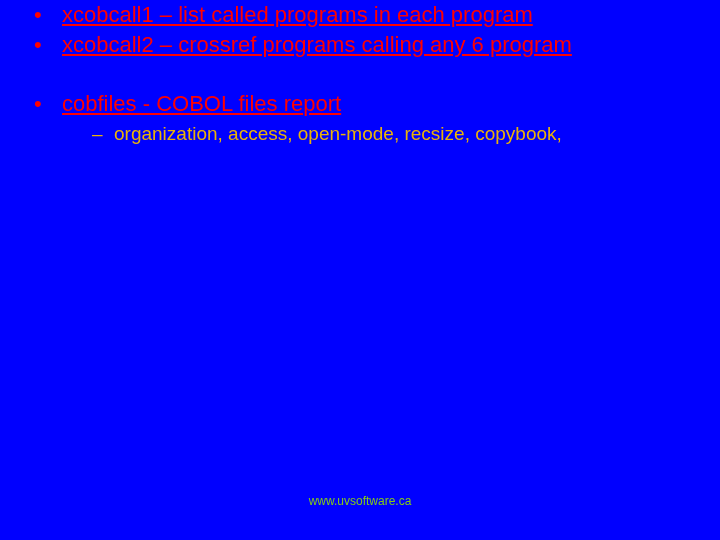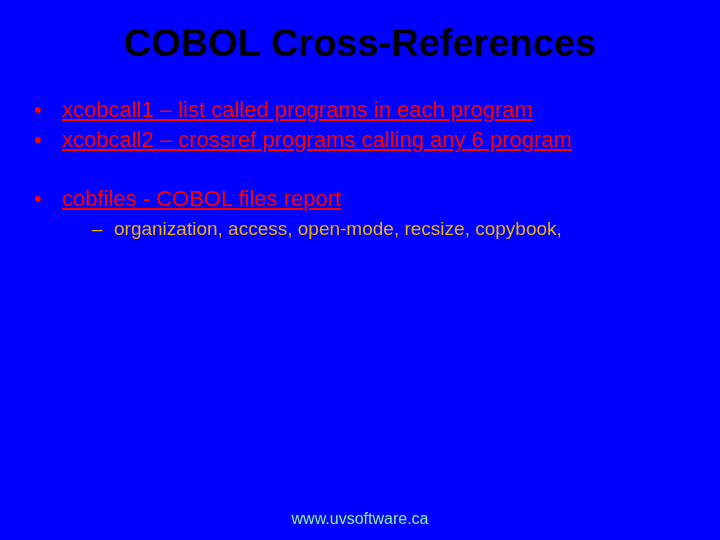--- a/index.html
+++ b/index.html
@@ -69,33 +69,32 @@
     padding-left: 22px;
   }
   ul.sub > li::before {
     content: "–";
     position: absolute;
     left: 0;
     top: 0;
   }
   .footer {
     position: absolute;
-    bottom: 12px;
+    bottom: 32px;
     width: 100%;
     text-align: center;
-    color: #86efac;
-    font-size: 16px;
+    color: #84cc16;
+    font-size: 12px;
   }
 </style>
 </head>
 <body>
 
 <div class="slide">
 
-  <div class="title">COBOL Cross-References</div>
 
   <div class="content">
     <ul class="main">
       <li>
         <span class="link">xcobcall1 – list called programs in each program</span>
       </li>
       <li>
         <span class="link">xcobcall2 – crossref programs calling any 6 program</span>
       </li>
     </ul>

